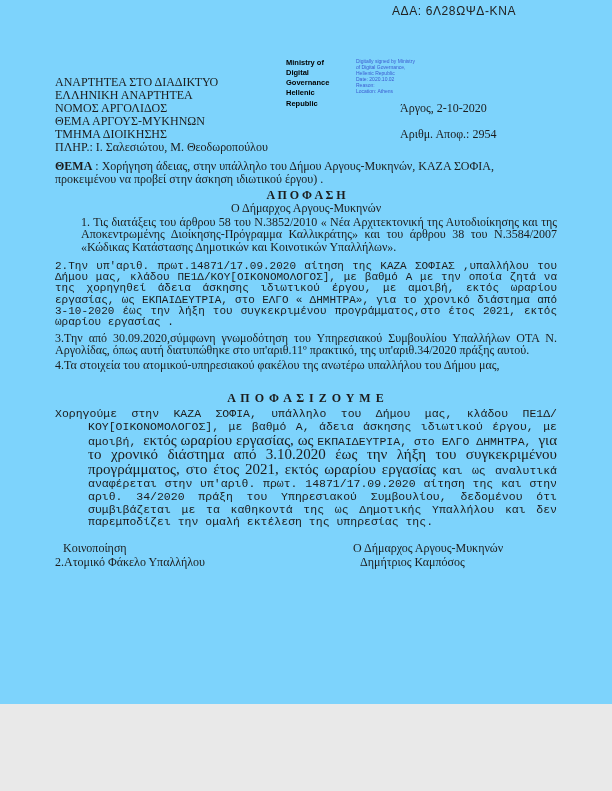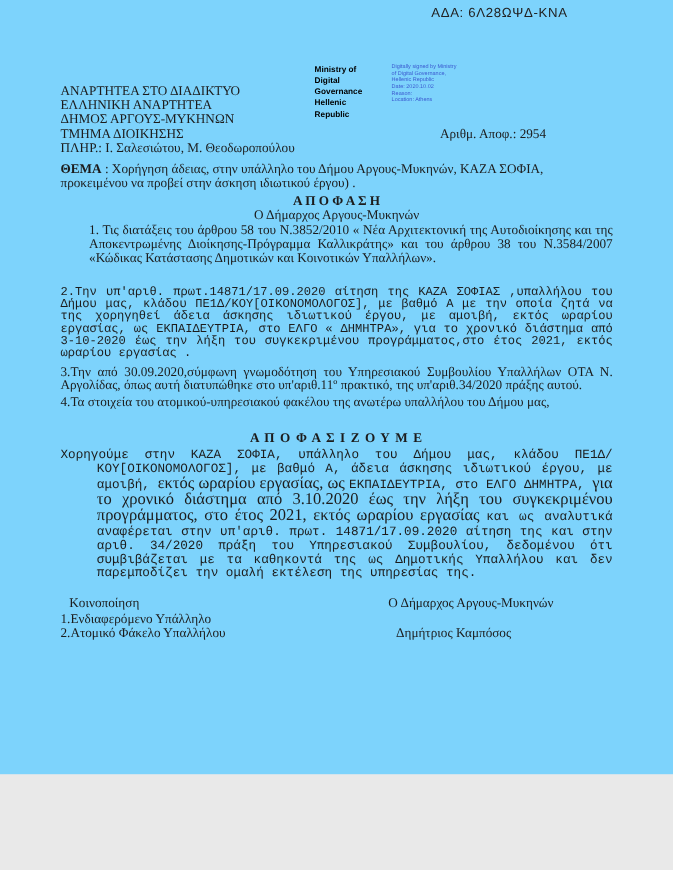--- a/index.html
+++ b/index.html
@@ -32,21 +32,21 @@
   .hrow .right { position:absolute; left:345px; top:0; }
   .subject { margin-top:6px; line-height:12.5px; }
   .subject-label { font-weight:bold; }
   .center { text-align:center; }
   .apofasi { font-weight:bold; margin-top:4px; line-height:12.5px; }
   .mayor-line { line-height:12.5px; }
   .having { line-height:12.5px; }
   .item1 { margin-left:26px; margin-top:2px; line-height:12.3px; text-align:justify; }
   .item-mono {
     font-family:"Liberation Mono", monospace; font-size:11px;
-    line-height:11.3px; text-align:justify; margin-top:21px;
+    line-height:11.3px; text-align:justify; margin-top:8px;
   }
   .item-serif { margin-top:3px; line-height:12.3px; text-align:justify; }
   .apofasizoume { font-weight:bold; margin-top:20px; letter-spacing:1px; line-height:12.5px; }
   .resolution {
     font-family:"Liberation Mono", monospace; font-size:11.5px;
     line-height:12.8px; text-align:justify;
     padding-left:33px; text-indent:-33px; margin-top:4px;
   }
   .seg-small { font-family:"Liberation Serif", serif; font-size:15px; }
   .footer { position:relative; margin-top:13px; line-height:13.5px; }
@@ -80,21 +80,25 @@
 
   <div class="content">
 
     <div class="hrow">
       <span>ΑΝΑΡΤΗΤΕΑ ΣΤΟ ΔΙΑΔΙΚΤΥΟ</span>
     </div>
     <div class="hrow">
       <span>ΕΛΛΗΝΙΚΗ ΑΝΑΡΤΗΤΕΑ</span>
     </div>
     <div class="hrow">
-      <span>ΔΗΜΟΣ  ΑΡΓΟΥΣ-ΜΥΚΗΝΩΝ</span>
+      <span>ΝΟΜΟΣ  ΑΡΓΟΛΙΔΟΣ</span>
+      <span class="right">Άργος, 2-10-2020</span>
+    </div>
+    <div class="hrow">
+      <span>ΘΕΜΑ  ΑΡΓΟΥΣ-ΜΥΚΗΝΩΝ</span>
     </div>
     <div class="hrow">
       <span>ΤΜΗΜΑ ΔΙΟΙΚΗΣΗΣ</span>
       <span class="right">Αριθμ. Αποφ.: 2954</span>
     </div>
     <div class="hrow">
       <span>ΠΛΗΡ.: Ι. Σαλεσιώτου, Μ. Θεοδωροπούλου</span>
     </div>
 
     <div class="subject">
@@ -114,22 +118,19 @@
     <div class="resolution">
       <span>Χορηγούμε στην ΚΑΖΑ ΣΟΦΙΑ, υπάλληλο του Δήμου μας, κλάδου ΠΕ1Δ/ΚΟΥ[ΟΙΚΟΝΟΜΟΛΟΓΟΣ], με βαθμό Α, άδεια άσκησης ιδιωτικού έργου, με αμοιβή, </span><span class="seg-small">εκτός ωραρίου εργασίας, ως </span><span>ΕΚΠΑΙΔΕΥΤΡΙΑ, στο ΕΛΓΟ ΔΗΜΗΤΡΑ, </span><span class="seg-small">για το χρονικό διάστημα από 3.10.2020 έως την λήξη του συγκεκριμένου προγράμματος, στο έτος 2021, εκτός ωραρίου εργασίας </span><span>και ως αναλυτικά αναφέρεται στην υπ'αριθ. πρωτ. 14871/17.09.2020 αίτηση της και στην αριθ. 34/2020 πράξη του Υπηρεσιακού Συμβουλίου, δεδομένου ότι συμβιβάζεται με τα καθηκοντά της ως Δημοτικής Υπαλλήλου και δεν παρεμποδίζει την ομαλή εκτέλεση της υπηρεσίας της.</span>
     </div>
 
     <div class="footer">
       <div class="frow">
         <span class="notify-label">Κοινοποίηση</span>
         <span class="mayor-title">Ο Δήμαρχος Αργους-Μυκηνών</span>
       </div>
       <div class="frow">
-        <span>1.Ενδιαφερόμενο Υπάλληλο</span>
-      </div>
-      <div class="frow">
         <span>2.Ατομικό Φάκελο Υπαλλήλου</span>
         <span class="mayor-name">Δημήτριος  Καμπόσος</span>
       </div>
     </div>
 
   </div>
 </div>
 
 </body></html>

